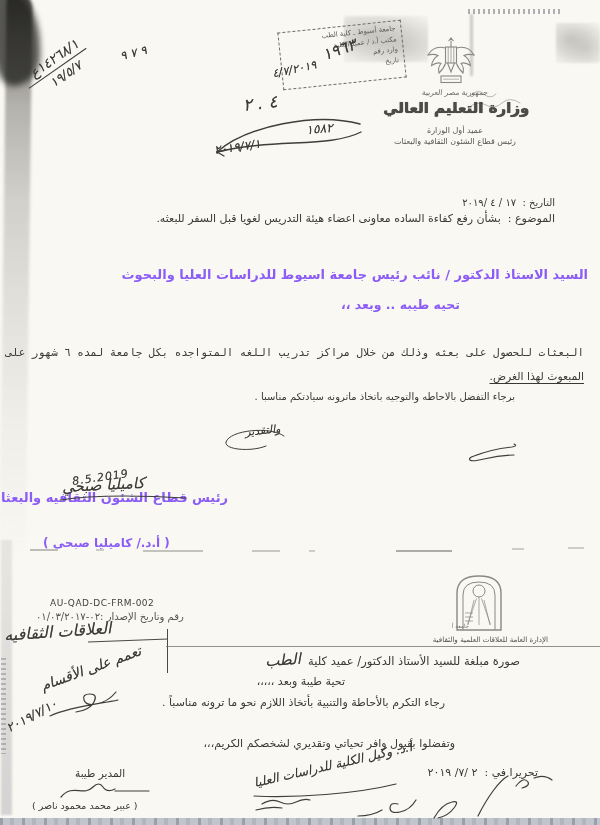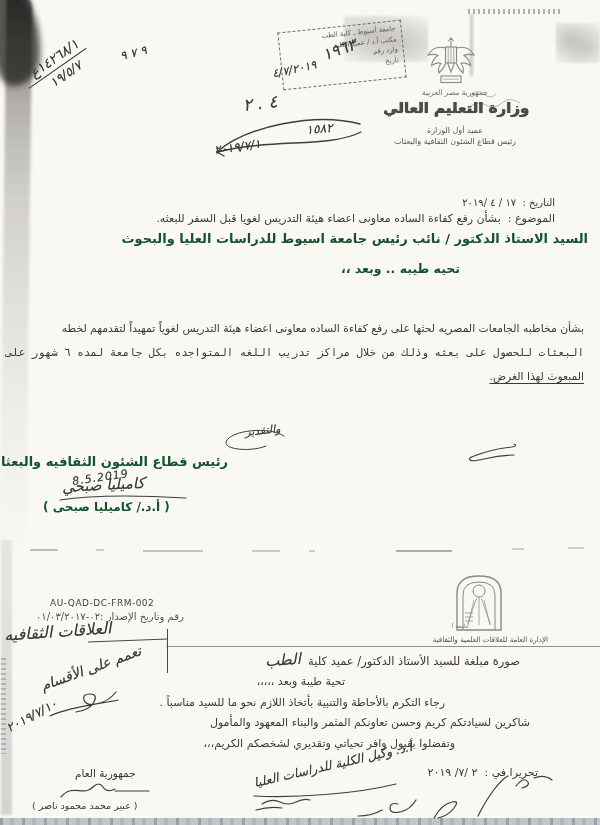--- a/index.html
+++ b/index.html
@@ -7,21 +7,21 @@
     position:relative;width:600px;height:825px;margin:0 auto;
     background:#f9f8f3;
     overflow:hidden;
     font-family:"DejaVu Sans",sans-serif;
     color:#35332f;
   }
   .abs{position:absolute;}
   .rtl{direction:rtl;unicode-bidi:embed;}
   .nw{white-space:nowrap;}
   .print{color:#3a3833;text-align:right;}
-  .bold{font-weight:bold;color:#14532d;}
+  .bold{font-weight:bold;color:#8b5cf6;margin-top:36px;}
   .hand{
     font-family:"DejaVu Sans",sans-serif;
     font-style:italic;
     color:#3c3b38;
     text-shadow:0 0 .4px rgba(55,54,50,.55);
   }
   
   .edge-band{
     left:3px;top:-8px;width:26px;height:570px;
     background:linear-gradient(180deg,
@@ -153,23 +153,23 @@
     <span>١٧ / ٤ /٢٠١٩</span>
   </div>
   <div class="abs rtl nw print" style="right:45px;top:212px;font-size:11px;">
     <span>الموضوع :</span>&nbsp;
     <span>بشأن رفع كفاءة الساده معاونى اعضاء هيئة التدريس لغويا قبل السفر للبعثه.</span>
   </div>
 
   <div class="abs rtl nw bold" style="right:12px;top:231px;font-size:13px;">السيد الاستاذ الدكتور / نائب رئيس جامعة اسيوط للدراسات العليا والبحوث</div>
   <div class="abs rtl nw bold" style="right:140px;top:261px;font-size:12.5px;">تحيه طيبه .. وبعد ،،</div>
 
-  <div class="abs rtl nw print" style="right:16px;top:322px;font-size:10.8px;">بشأن مخاطبه الجامعات المصريه لحثها على رفع كفاءة الساده معاونى اعضاء هيئة التدريس لغوياً تمهيداً لتقدمهم لخطه</div>
   <div class="abs rtl nw print" style="right:16px;top:346px;font-size:10.8px;font-family:Liberation Mono, monospace;">البعثات للحصول على بعثه  وذلك من خلال مراكز تدريب اللغه المتواجده بكل جامعة لمده ٦ شهور على ان يتفرغ</div>
   <div class="abs rtl nw print" style="right:16px;top:370px;font-size:10.8px;text-decoration:underline;text-underline-offset:3px;">المبعوث لهذا الغرض.</div>
+  <div class="abs rtl nw print" style="right:85px;top:391px;font-size:10px;">برجاء التفضل بالاحاطه والتوجيه باتخاذ ماترونه سيادتكم مناسبا .</div>
 
   <div class="abs hand nw rtl" style="left:245px;top:424px;font-size:11px;transform:rotate(-6deg);">والتقدير</div>
   <svg class="abs" style="left:222px;top:428px;" width="66" height="26" viewBox="0 0 66 26">
     <path class="sig-stroke" stroke-width="1" d="M62 8 C 48 -2, 8 2, 4 14 C 2 22, 30 24, 44 18"></path>
   </svg>
 
   <svg class="abs" style="left:462px;top:438px;" width="58" height="26" viewBox="0 0 58 26">
     <path class="sig-stroke" stroke-width="1.1" d="M52 6 q4 2 -2 3 q-20 2 -38 9 q-6 2 -4 4 q2 2 14 -1 q16 -4 30 -4"></path>
   </svg>
 
@@ -213,40 +213,39 @@
     <text x="17" y="57" font-size="5.5" fill="#6f6d69" direction="rtl">جامعة أسيوط</text>
   </svg>
   <div class="abs rtl nw" style="right:52px;top:635px;font-size:7.2px;color:#54524e;">الإدارة العامة للعلاقات العلمية والثقافية</div>
   <div class="abs" style="left:166px;top:646px;width:434px;height:1px;background:#6f6d69;opacity:.75;"></div>
 
   <div class="abs rtl nw print" style="right:80px;top:651px;font-size:11.5px;">
     <span>صورة مبلغة للسيد الأستاذ الدكتور/ عميد كلية</span>&nbsp;
     <span class="hand" style="font-size:15px;display:inline-block;transform:rotate(-4deg);">الطب</span>
   </div>
   <div class="abs rtl nw print" style="right:255px;top:675px;font-size:11px;">تحية طيبة وبعد ،،،،،</div>
-  <div class="abs rtl nw print" style="right:155px;top:696px;font-size:11px;">رجاء التكرم بالأحاطة والتنبية بأتخاذ اللازم نحو ما للسيد مناسباً  .</div>
-  <div class="abs rtl nw print" style="right:70px;top:716px;font-size:11px;">شاكرين لسيادتكم كريم وحسن تعاونكم المثمر والبناء المعهود والمأمول</div>
+  <div class="abs rtl nw print" style="right:155px;top:696px;font-size:11px;">رجاء التكرم بالأحاطة والتنبية بأتخاذ اللازم نحو ما ترونه مناسباً  .</div>
   <div class="abs rtl nw print" style="right:145px;top:737px;font-size:11px;">وتفضلوا بقبول وافر تحياتي وتقديري لشخصكم الكريم،،،</div>
 
   <div class="abs rtl nw print" style="right:62px;top:766px;font-size:11px;">
     <span>تحريرا في :</span>&nbsp;
     <span>٢ /٧/ ٢٠١٩</span>
   </div>
 
   <div class="abs hand nw rtl" style="left:252px;top:757px;font-size:12.5px;transform:rotate(-13deg);letter-spacing:1px;">أ.د. وكيل الكلية للدراسات العليا</div>
   <svg class="abs" style="left:246px;top:780px;" width="160" height="36" viewBox="0 0 160 36">
     <path class="sig-stroke" stroke-width="1.2" d="M150 4 C 110 14, 50 18, 8 16 M16 24 q10 -6 18 -2 t16 0 t14 -2 M10 30 q14 -4 26 -2"></path>
   </svg>
   <svg class="abs" style="left:430px;top:772px;" width="130" height="50" viewBox="0 0 130 50">
     <path class="sig-stroke" stroke-width="1.2" d="M48 44 C 58 24, 70 8, 78 4 M86 14 q8 -10 12 -4 q2 4 -6 6 M104 6 q10 -4 18 2"></path>
     <path class="sig-stroke" stroke-width="1.2" d="M4 46 q8 -14 18 -16 q8 -2 2 6 q-6 8 -16 10"></path>
   </svg>
   <svg class="abs" style="left:352px;top:792px;" width="70" height="28" viewBox="0 0 70 28">
     <path class="sig-stroke" stroke-width="1.2" d="M64 8 q-6 10 -16 12 q-10 2 -10 -4 q0 -6 8 -4 M30 18 q-10 6 -24 6"></path>
   </svg>
 
-  <div class="abs rtl nw print" style="left:75px;top:767px;font-size:10.5px;">جمهورية العام</div>
+  <div class="abs rtl nw print" style="left:75px;top:767px;font-size:10.5px;">المدير طيبة</div>
   <svg class="abs" style="left:55px;top:779px;" width="100" height="24" viewBox="0 0 100 24">
     <path class="sig-stroke" stroke-width="1.2" d="M6 18 C 18 4, 28 18, 38 8 q6 -6 10 0 q4 6 12 2 M60 12 h34"></path>
   </svg>
   <div class="abs rtl nw print" style="left:32px;top:800px;font-size:9.5px;">( عبير محمد محمود ناصر )</div>
 
 </div>
 
 </body></html>

